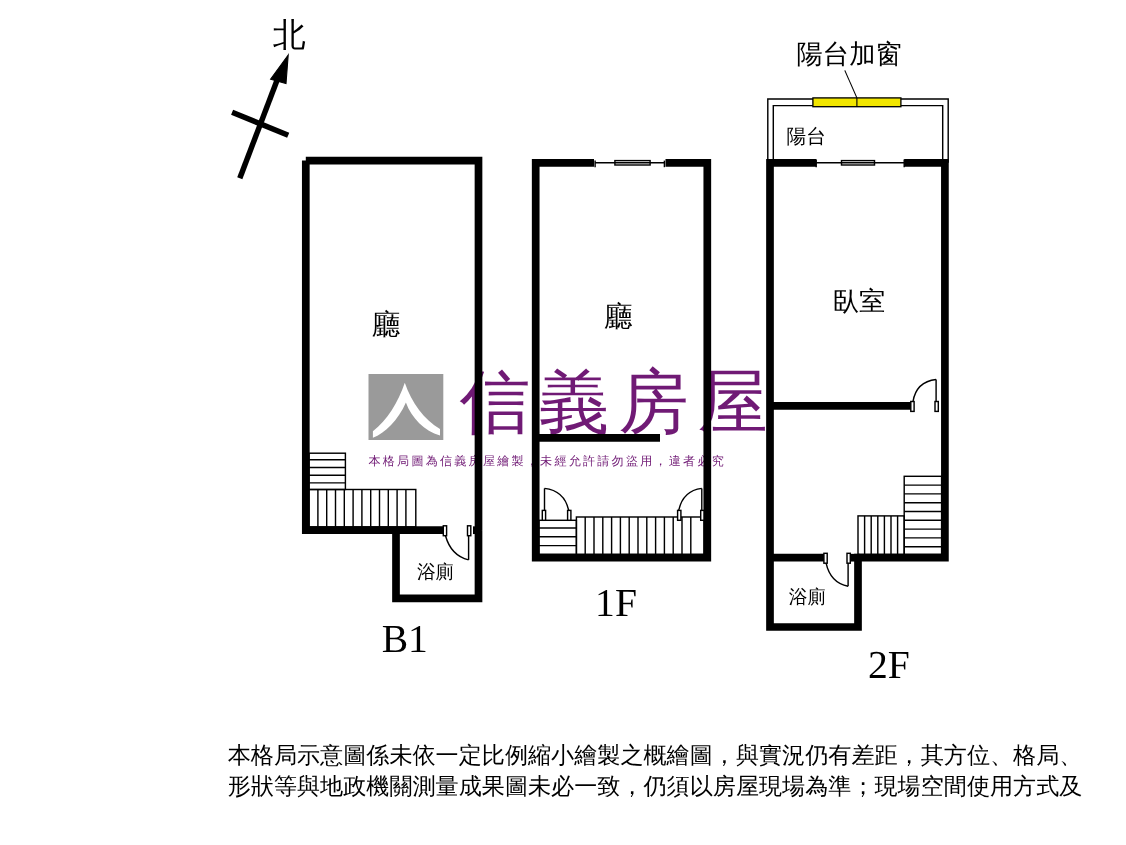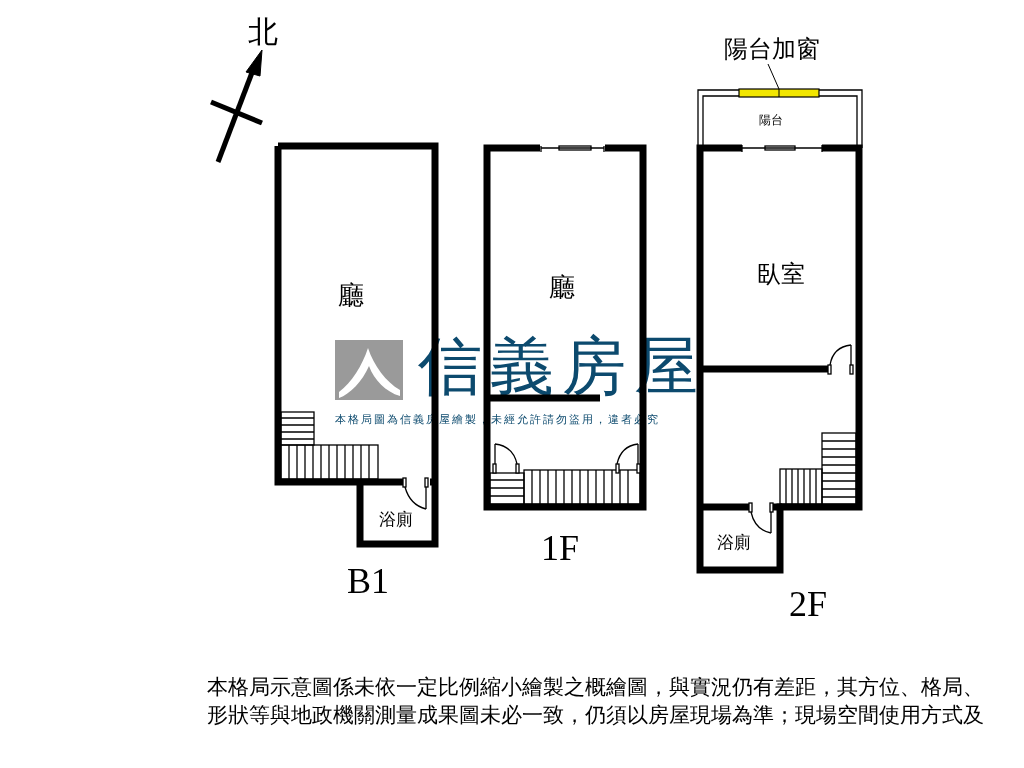--- a/index.html
+++ b/index.html
@@ -3,21 +3,21 @@
 <meta charset="utf-8">
 <style>
   html, body { margin:0; padding:0; background:#ffffff; }
   body { width:1024px; height:768px; position:relative; overflow:hidden;
          font-family:"DejaVu Serif", serif; color:#000; }
   #plan { position:absolute; left:0; top:0; }
   .label { position:absolute; white-space:nowrap; font-family:"DejaVu Serif", serif; color:#000; }
   .room-label { font-size:26px; }
   .small-label { font-size:17px; }
   .floor-label { font-size:36px; font-family:"Liberation Serif", serif; }
-  .wm-text { position:absolute; color:#0c4a6e; font-family:"DejaVu Sans", sans-serif; white-space:nowrap; }
+  .wm-text { position:absolute; color:#701a75; font-family:"DejaVu Sans", sans-serif; white-space:nowrap; }
   .disclaimer { position:absolute; left:54px; top:673px; width:930px;
                 font-size:21px; line-height:28px; font-family:"DejaVu Serif", serif; }
   .disclaimer div { white-space:nowrap;text-align:right; }
 </style>
 </head>
 <body>
 
 <svg width="1024" height="768" style="position:absolute;left:0;top:0;">
   <g>
     <rect x="335" y="340" width="68" height="60" fill="#9a9a9a"></rect>
@@ -175,21 +175,21 @@
 <div class="label" style="left:248px; top:12px; font-size:30px;">北</div>
 
 <div class="label room-label" style="left:338px; top:278px;">廳</div>
 <div class="label small-label" style="left:379px; top:508px;">浴廁</div>
 <div class="label floor-label" style="left:335px; top:560px;margin-left:12px;">B1</div>
 
 <div class="label room-label" style="left:549px; top:270px;">廳</div>
 <div class="label floor-label" style="left:541px; top:527px;">1F</div>
 
 <div class="label" style="left:724px; top:33px; font-size:24px;">陽台加窗</div>
-<div class="label small-label" style="left:759px; top:112px; font-size:12px;">陽台</div>
+<div class="label small-label" style="left:715px; top:112px; font-size:18px;">陽台</div>
 <div class="label room-label" style="left:757px; top:258px; font-size:24px;">臥室</div>
 <div class="label small-label" style="left:717px; top:531px;">浴廁</div>
 <div class="label floor-label" style="left:757px; top:583px;margin-left:32px;">2F</div>
 
 <div class="disclaimer">
   <div>本格局示意圖係未依一定比例縮小繪製之概繪圖，與實況仍有差距，其方位、格局、</div>
   <div>形狀等與地政機關測量成果圖未必一致，仍須以房屋現場為準；現場空間使用方式及</div>
 </div>
 
 </body></html>

